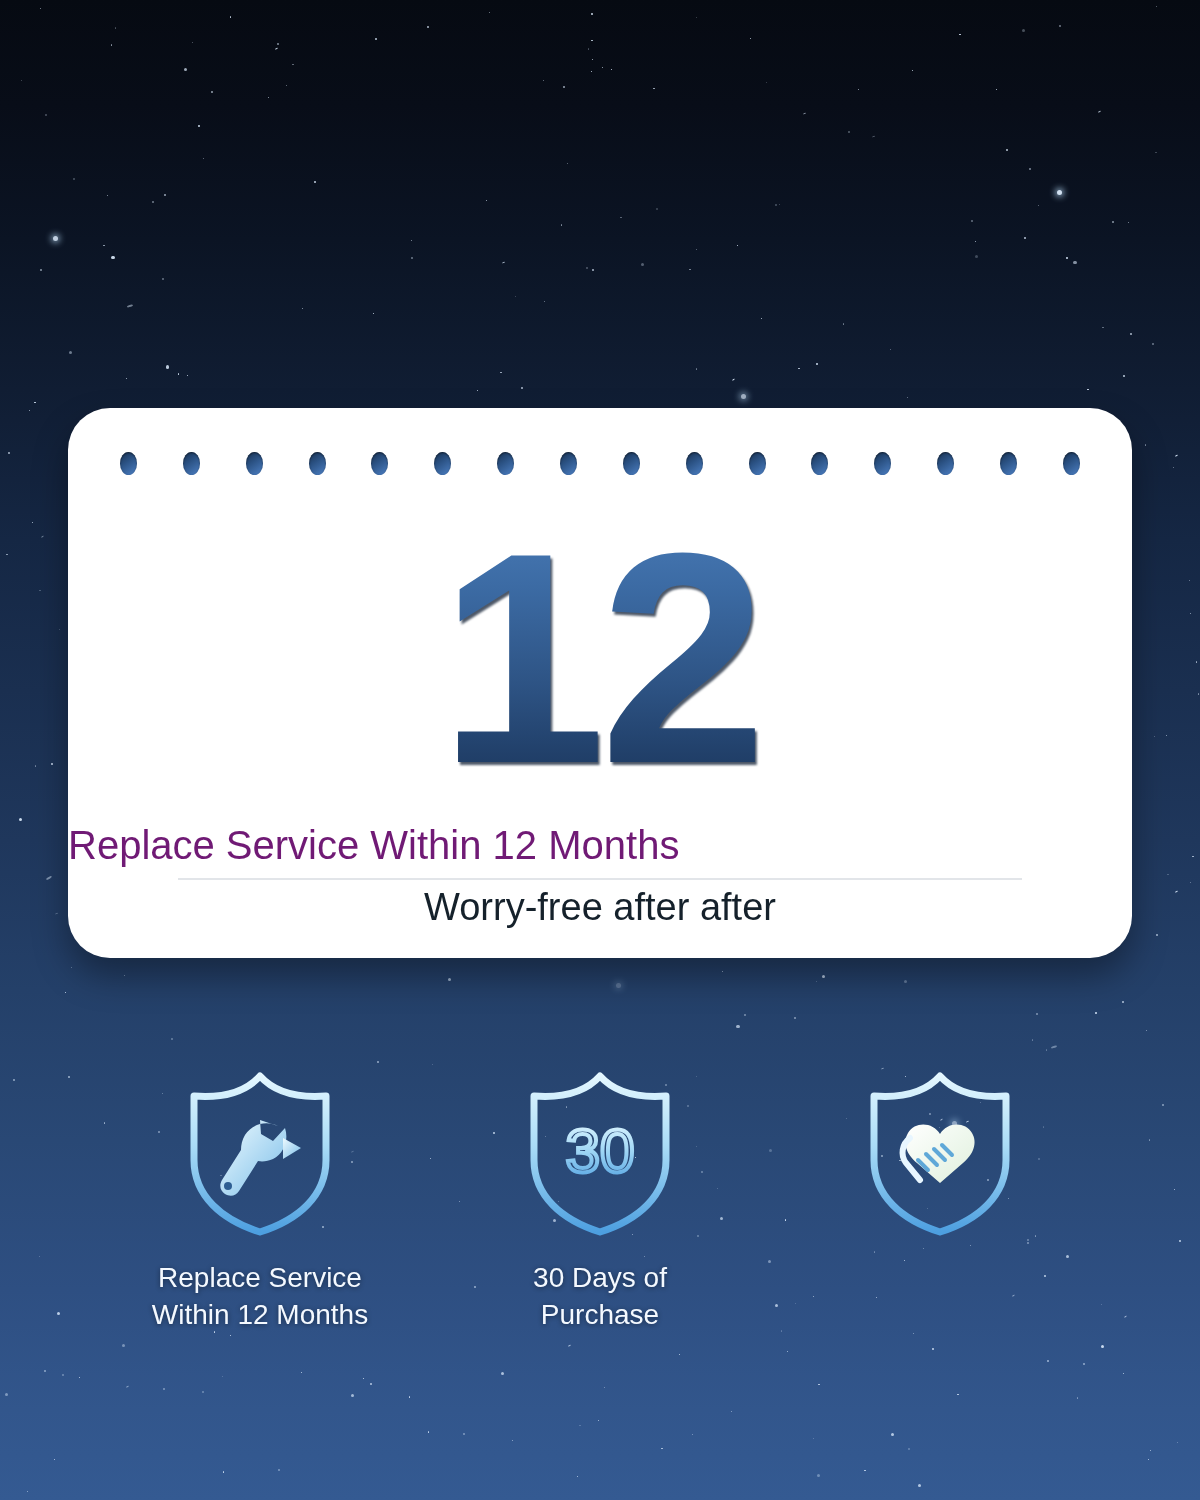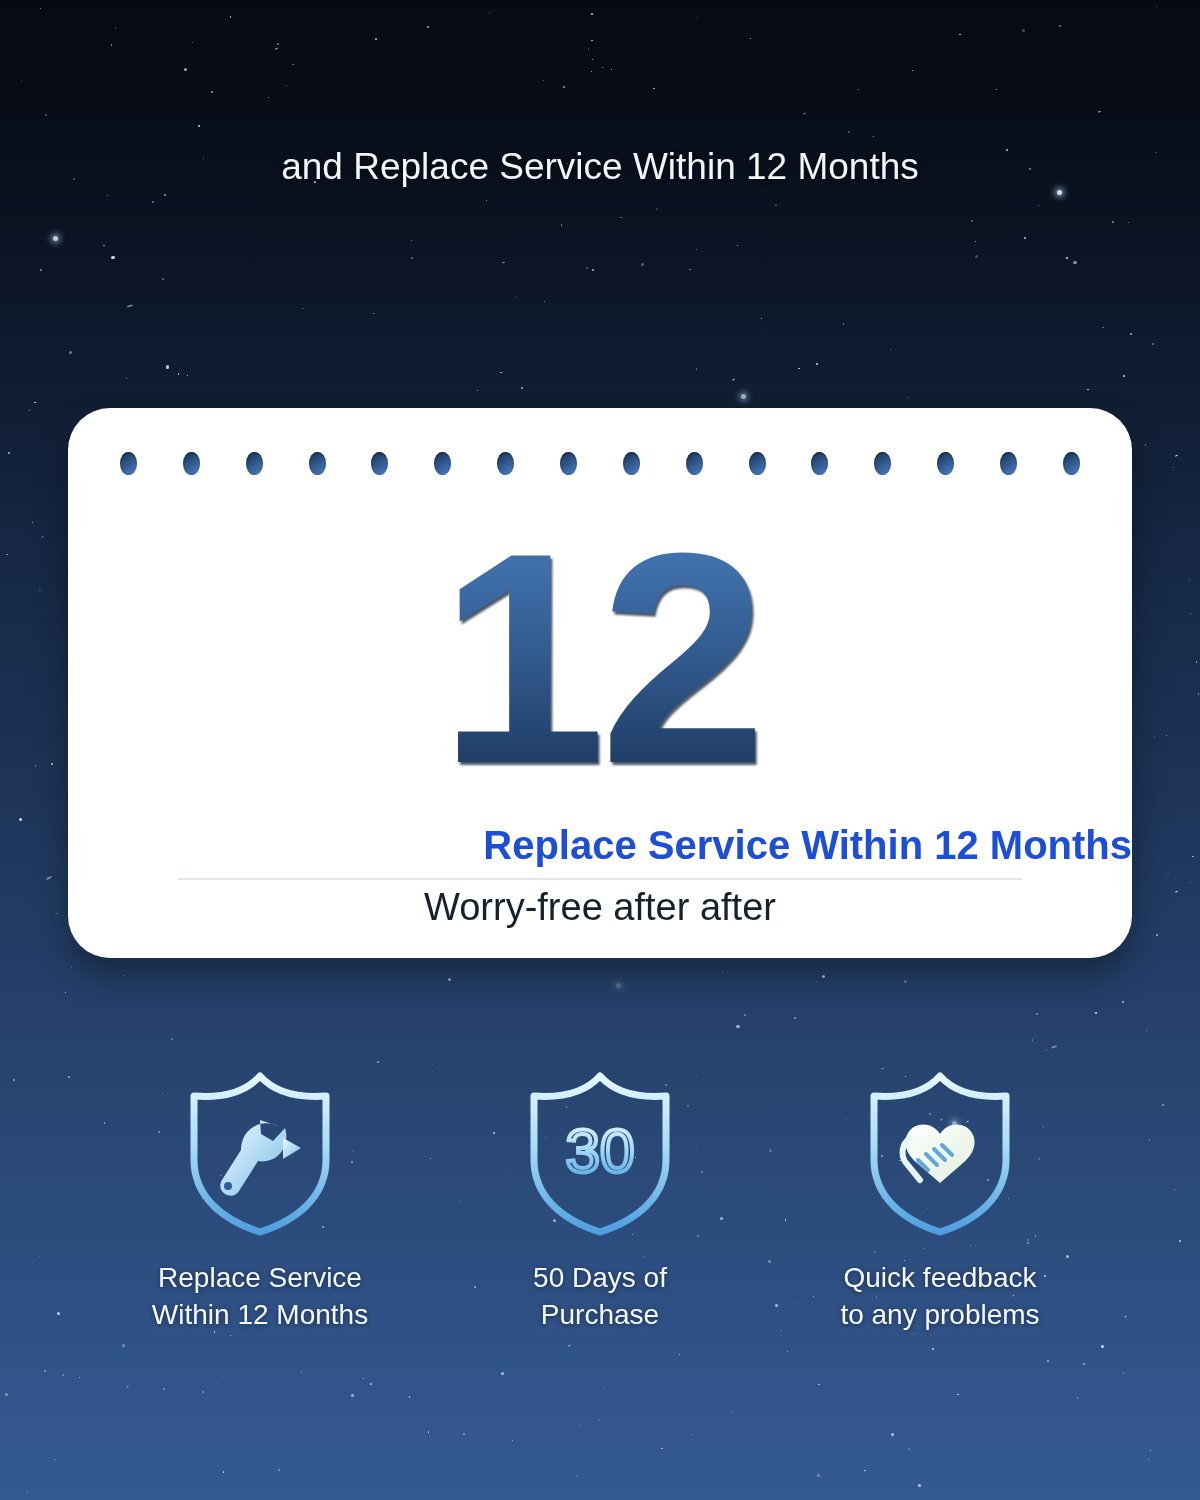--- a/index.html
+++ b/index.html
@@ -99,24 +99,24 @@
     background:linear-gradient(180deg,#4a7cb8 0%,#3c6ba4 26%,#2e5485 58%,#21406a 82%,#1a3357 100%);
     -webkit-background-clip:text;
     background-clip:text;
     color:transparent;
     filter:drop-shadow(2px 3px 1px rgba(18,32,54,.75));
   }
 
   .card-line1 {
     position:absolute;
     top:415px; left:0; width:100%;
-    text-align:right;
+    text-align:left;
     font-size:40px;
-    color:#1d4ed8;
-    font-weight:700;
+    color:#701a75;
+    font-weight:400;
   }
   .divider {
     position:absolute;
     top:470px; left:110px;
     width:844px; height:2px;
     background:#e2e5e9;
   }
   .card-line2 {
     position:absolute;
     top:478px; left:0; width:100%;
@@ -433,21 +433,20 @@
       <div class="star" style="left: 409px; top: 1396.3px; width: 1.3px; height: 1.3px; opacity: 0.82;"></div>
       <div class="star" style="left: 957.4px; top: 1393.9px; width: 1.3px; height: 1.3px; opacity: 0.86;"></div>
       <div class="star" style="left: 277.1px; top: 43px; width: 2.1px; height: 2.1px; opacity: 0.58;"></div>
       <div class="star" style="left: 780.8px; top: 1330.3px; width: 1.3px; height: 1.3px; opacity: 0.29;"></div>
       <div class="star" style="left: 1083.2px; top: 1362.5px; width: 2.1px; height: 2.1px; opacity: 0.58;"></div>
       <div class="star" style="left: 462.5px; top: 1433.2px; width: 2.1px; height: 2.1px; opacity: 0.46;"></div>
     </div>
 
   <div class="header">
     <div class="subline">
-      <div>and Replace Service Within 12 Months</div>
     </div>
   </div>
 
   <div class="card">
     <div class="punch-row">
         <div class="punch"></div>
         <div class="punch"></div>
         <div class="punch"></div>
         <div class="punch"></div>
         <div class="punch"></div>
@@ -503,21 +502,21 @@
           <linearGradient id="shg2" x1="0" y1="0" x2="0" y2="1">
             <stop offset="0%" stop-color="#e4f7ff"></stop>
             <stop offset="45%" stop-color="#a9dcf7"></stop>
             <stop offset="100%" stop-color="#4d9fe0"></stop>
           </linearGradient>
         </defs>
         <path d="M80 8 C96 26 120 30 146 28 L146 92 C146 128 118 152 80 164 C42 152 14 128 14 92 L14 28 C40 30 64 26 80 8 Z" fill="none" stroke="url(#shg2)" stroke-width="7" stroke-linejoin="round"></path>
         <text x="80" y="104" text-anchor="middle" font-family="Liberation Sans, sans-serif" font-size="62" font-weight="400" fill="none" stroke="url(#shg2)" stroke-width="4">30</text>
       </svg>
       <div class="badge-caption">
-        <div>50 Days of Purchase</div>
+        <div>30 Days of Purchase</div>
       </div>
     </div>
 
     <div class="badge">
       <svg width="160" height="170" viewBox="0 0 160 170">
         <defs>
           <linearGradient id="shg3" x1="0" y1="0" x2="0" y2="1">
             <stop offset="0%" stop-color="#e4f7ff"></stop>
             <stop offset="45%" stop-color="#a9dcf7"></stop>
             <stop offset="100%" stop-color="#4d9fe0"></stop>
@@ -530,20 +529,16 @@
         <path d="M80 8 C96 26 120 30 146 28 L146 92 C146 128 118 152 80 164 C42 152 14 128 14 92 L14 28 C40 30 64 26 80 8 Z" fill="none" stroke="url(#shg3)" stroke-width="7" stroke-linejoin="round"></path>
         <path d="M80 66 c-7 -12 -25 -13 -32 -1 c-6 10 -1 22 9 30 l23 20 l23 -20 c10 -8 15 -20 9 -30 c-7 -12 -25 -11 -32 1 Z" fill="url(#hsg)"></path>
         <g fill="none" stroke="#5fa8d8" stroke-width="4" stroke-linecap="round">
           <path d="M58 92 l10 10"></path>
           <path d="M66 86 l11 11"></path>
           <path d="M74 81 l11 11"></path>
           <path d="M82 77 l10 10"></path>
         </g>
         <path d="M50 70 c-8 6 -10 17 -4 25 l14 17" fill="none" stroke="#e8f6ff" stroke-width="6" stroke-linecap="round"></path>
       </svg>
-      <div class="badge-caption">
-        <div>Quick feedback</div>
-        <div>to any problems</div>
-      </div>
     </div>
 
   </div>
 </div>
 
 </body></html>

